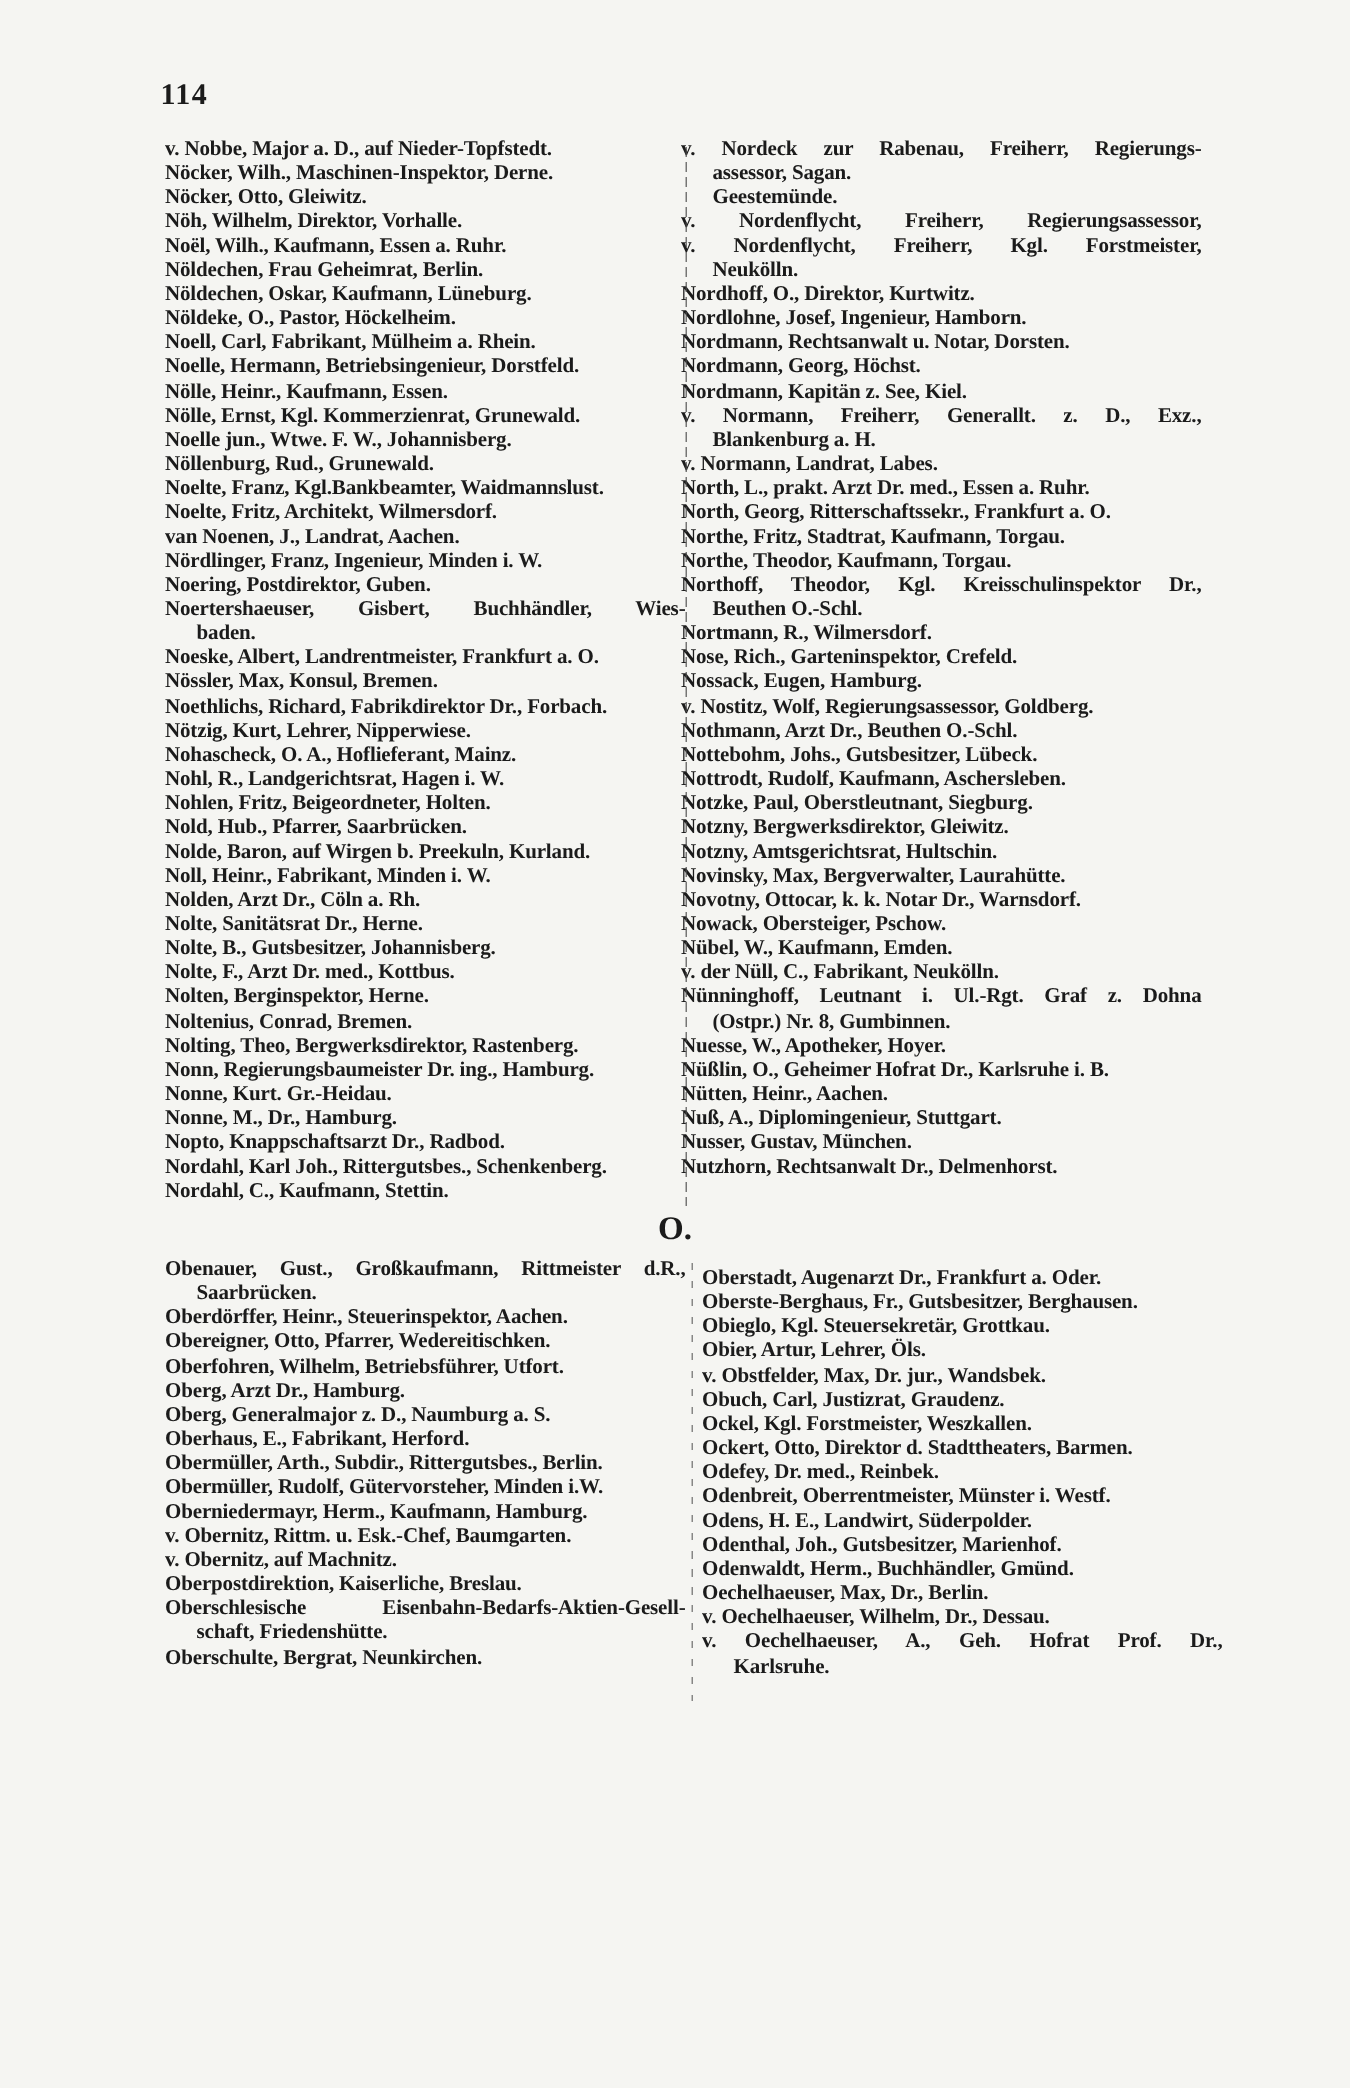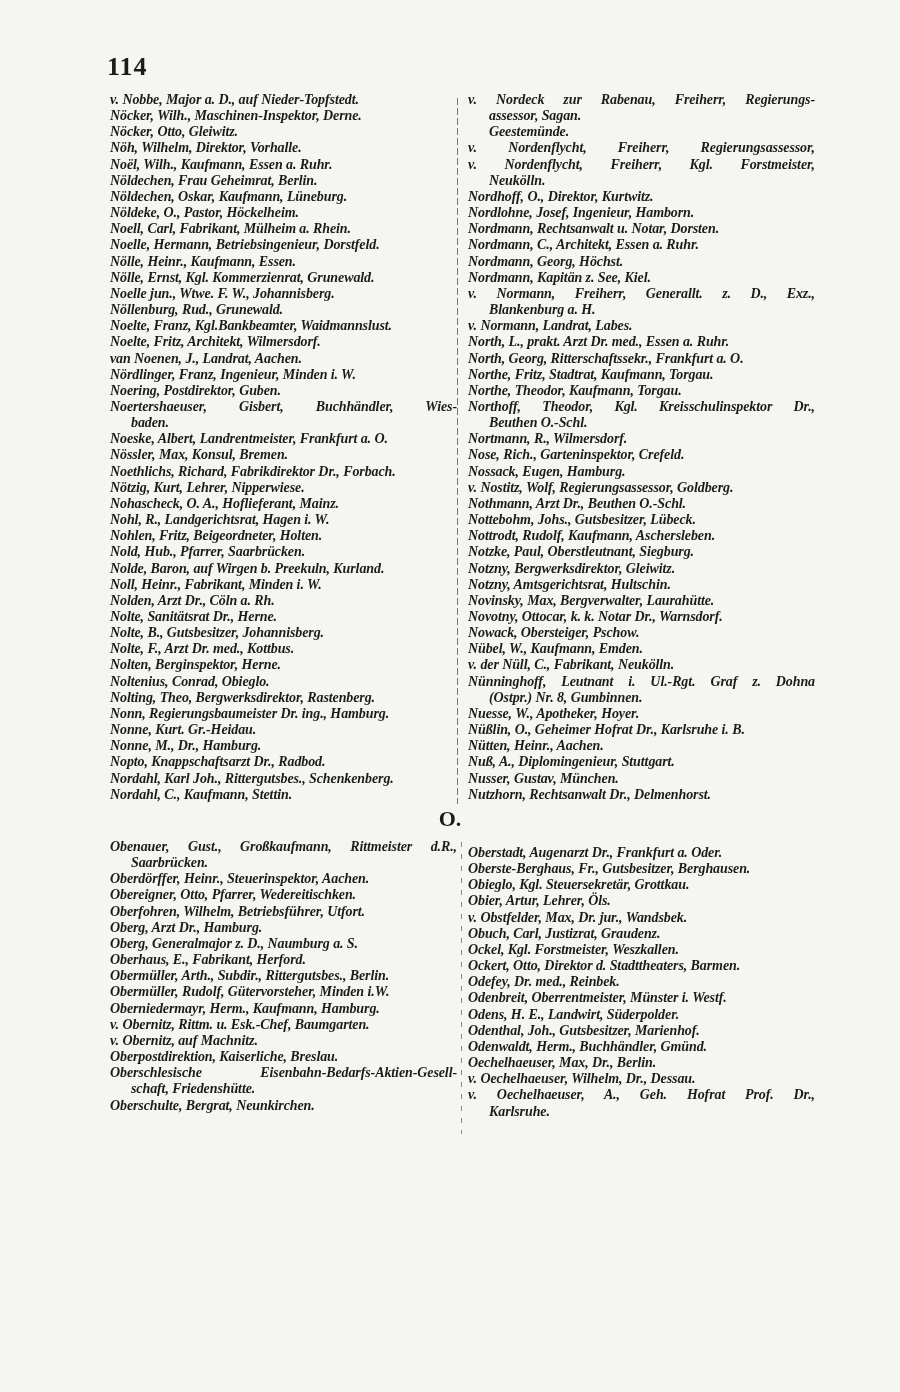--- a/index.html
+++ b/index.html
@@ -7,24 +7,24 @@
     width: 900px; height: 1392px;
     background: #f5f5f2;
     position: relative;
     font-family: "Liberation Serif", serif;
     color: #1b1b1b;
     overflow: hidden;
   }
   .page-number {
     position: absolute;
     left: 107px; top: 52px;
-    font-size: 26px; font-weight: bold;
+    font-size: 20px; font-weight: bold;
     letter-spacing: 1px;
   }
-  .col { position: absolute; width: 347px; font-style: italic; }
+  .col { position: absolute; width: 347px; }
   .entry { margin: 0; }
   .line {
     font-size: 14px;
     font-weight: bold;
     line-height: 16.15px;
     letter-spacing: -0.1px;
     text-align: left;
   }
   .line.just {
     text-align: justify;
@@ -158,21 +158,21 @@
     <div class="entry">
       <div class="line">Nolte, B., Gutsbesitzer, Johannisberg.</div>
     </div>
     <div class="entry">
       <div class="line">Nolte, F., Arzt Dr. med., Kottbus.</div>
     </div>
     <div class="entry">
       <div class="line">Nolten, Berginspektor, Herne.</div>
     </div>
     <div class="entry">
-      <div class="line">Noltenius, Conrad, Obieglo.</div>
+      <div class="line">Noltenius, Conrad, Bremen.</div>
     </div>
     <div class="entry">
       <div class="line">Nolting, Theo, Bergwerksdirektor, Rastenberg.</div>
     </div>
     <div class="entry">
       <div class="line">Nonn, Regierungsbaumeister Dr. ing., Hamburg.</div>
     </div>
     <div class="entry">
       <div class="line">Nonne, Kurt. Gr.-Heidau.</div>
     </div>
@@ -183,21 +183,21 @@
       <div class="line">Nopto, Knappschaftsarzt Dr., Radbod.</div>
     </div>
     <div class="entry">
       <div class="line">Nordahl, Karl Joh., Rittergutsbes., Schenkenberg.</div>
     </div>
     <div class="entry">
       <div class="line">Nordahl, C., Kaufmann, Stettin.</div>
     </div>
   </div>
 
-<div class="col" style="left:468px; top:92px;">
+<div class="col" style="left:454px; top:92px;">
     <div class="entry">
       <div class="line just">v. Nordeck zur Rabenau, Freiherr, Regierungs-</div>
       <div class="line cont">assessor, Sagan.</div>
     </div>
     <div class="entry">
       <div class="line cont">Geestemünde.</div>
       <div class="line just">v. Nordenflycht, Freiherr, Regierungsassessor,</div>
     </div>
     <div class="entry">
       <div class="line just">v. Nordenflycht, Freiherr, Kgl. Forstmeister,</div>
@@ -206,23 +206,20 @@
     <div class="entry">
       <div class="line">Nordhoff, O., Direktor, Kurtwitz.</div>
     </div>
     <div class="entry">
       <div class="line">Nordlohne, Josef, Ingenieur, Hamborn.</div>
     </div>
     <div class="entry">
       <div class="line">Nordmann, Rechtsanwalt u. Notar, Dorsten.</div>
     </div>
     <div class="entry">
-      <div class="line">Nordmann, C., Architekt, Essen a. Ruhr.</div>
-    </div>
-    <div class="entry">
       <div class="line">Nordmann, Georg, Höchst.</div>
     </div>
     <div class="entry">
       <div class="line">Nordmann, Kapitän z. See, Kiel.</div>
     </div>
     <div class="entry">
       <div class="line just">v. Normann, Freiherr, Generallt. z. D., Exz.,</div>
       <div class="line cont">Blankenburg a. H.</div>
     </div>
     <div class="entry">

